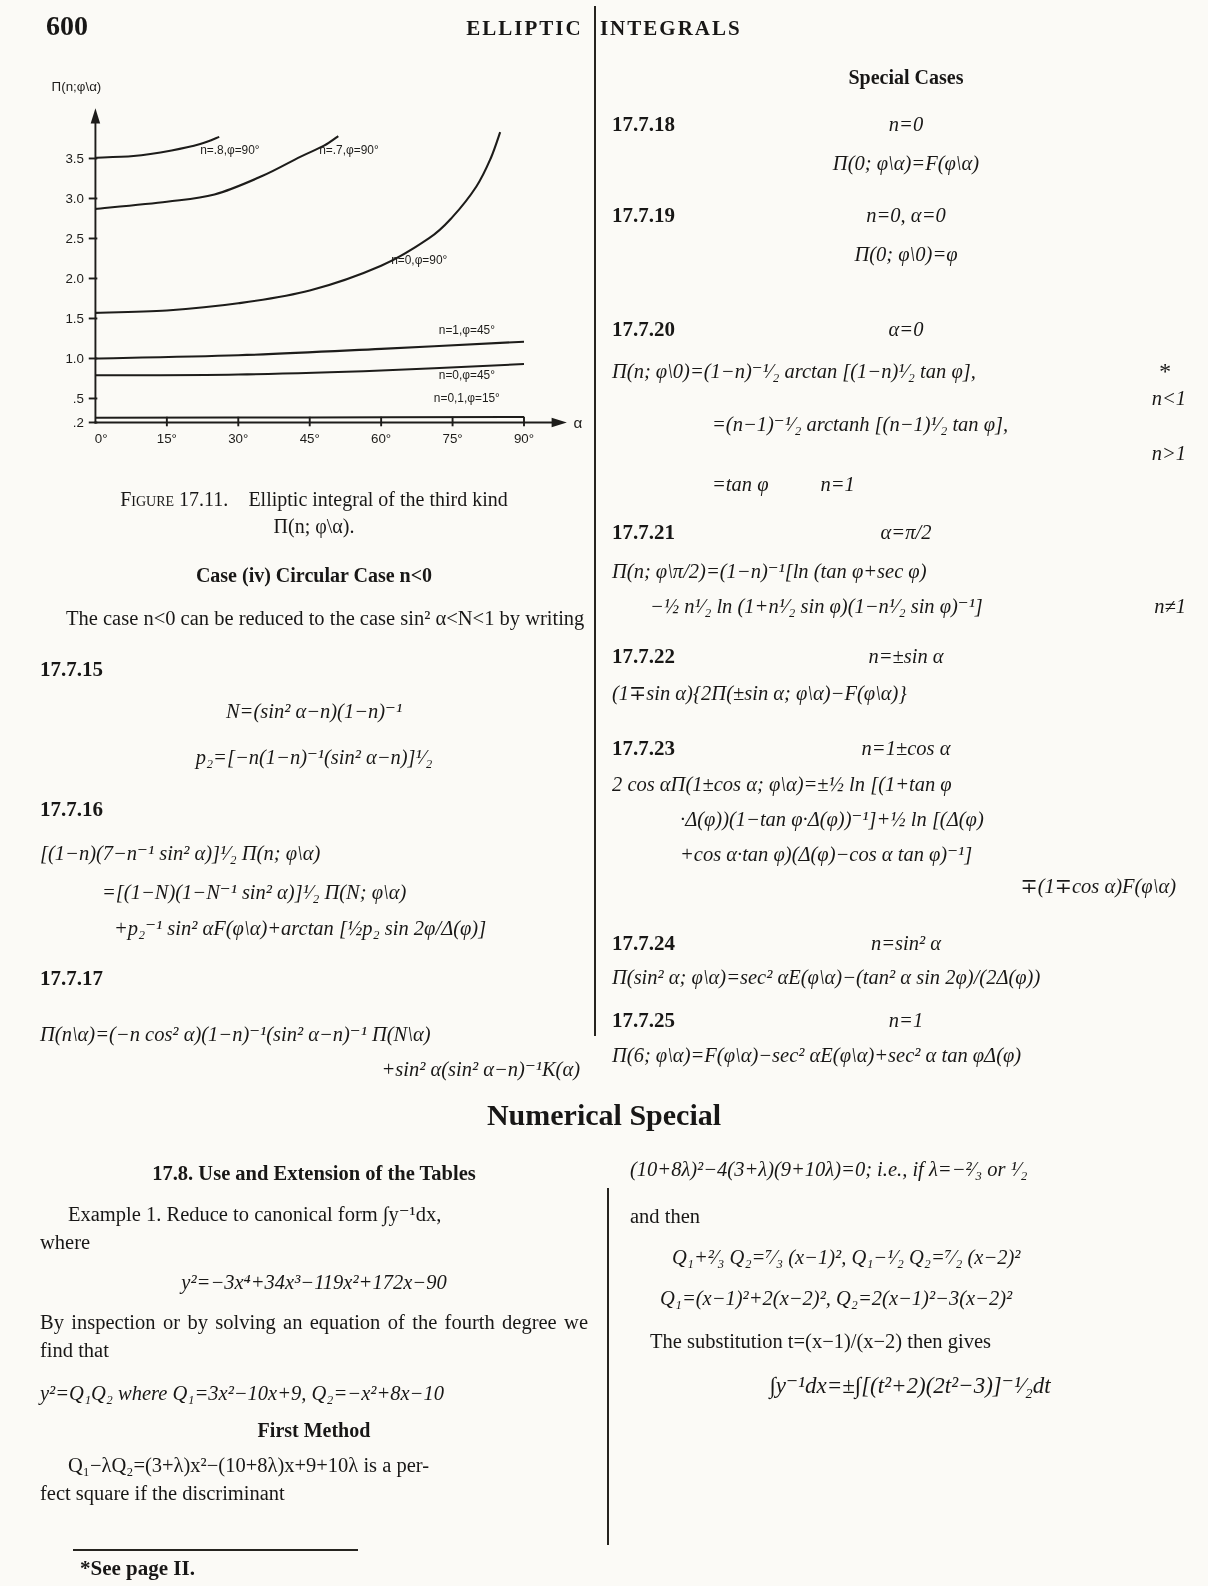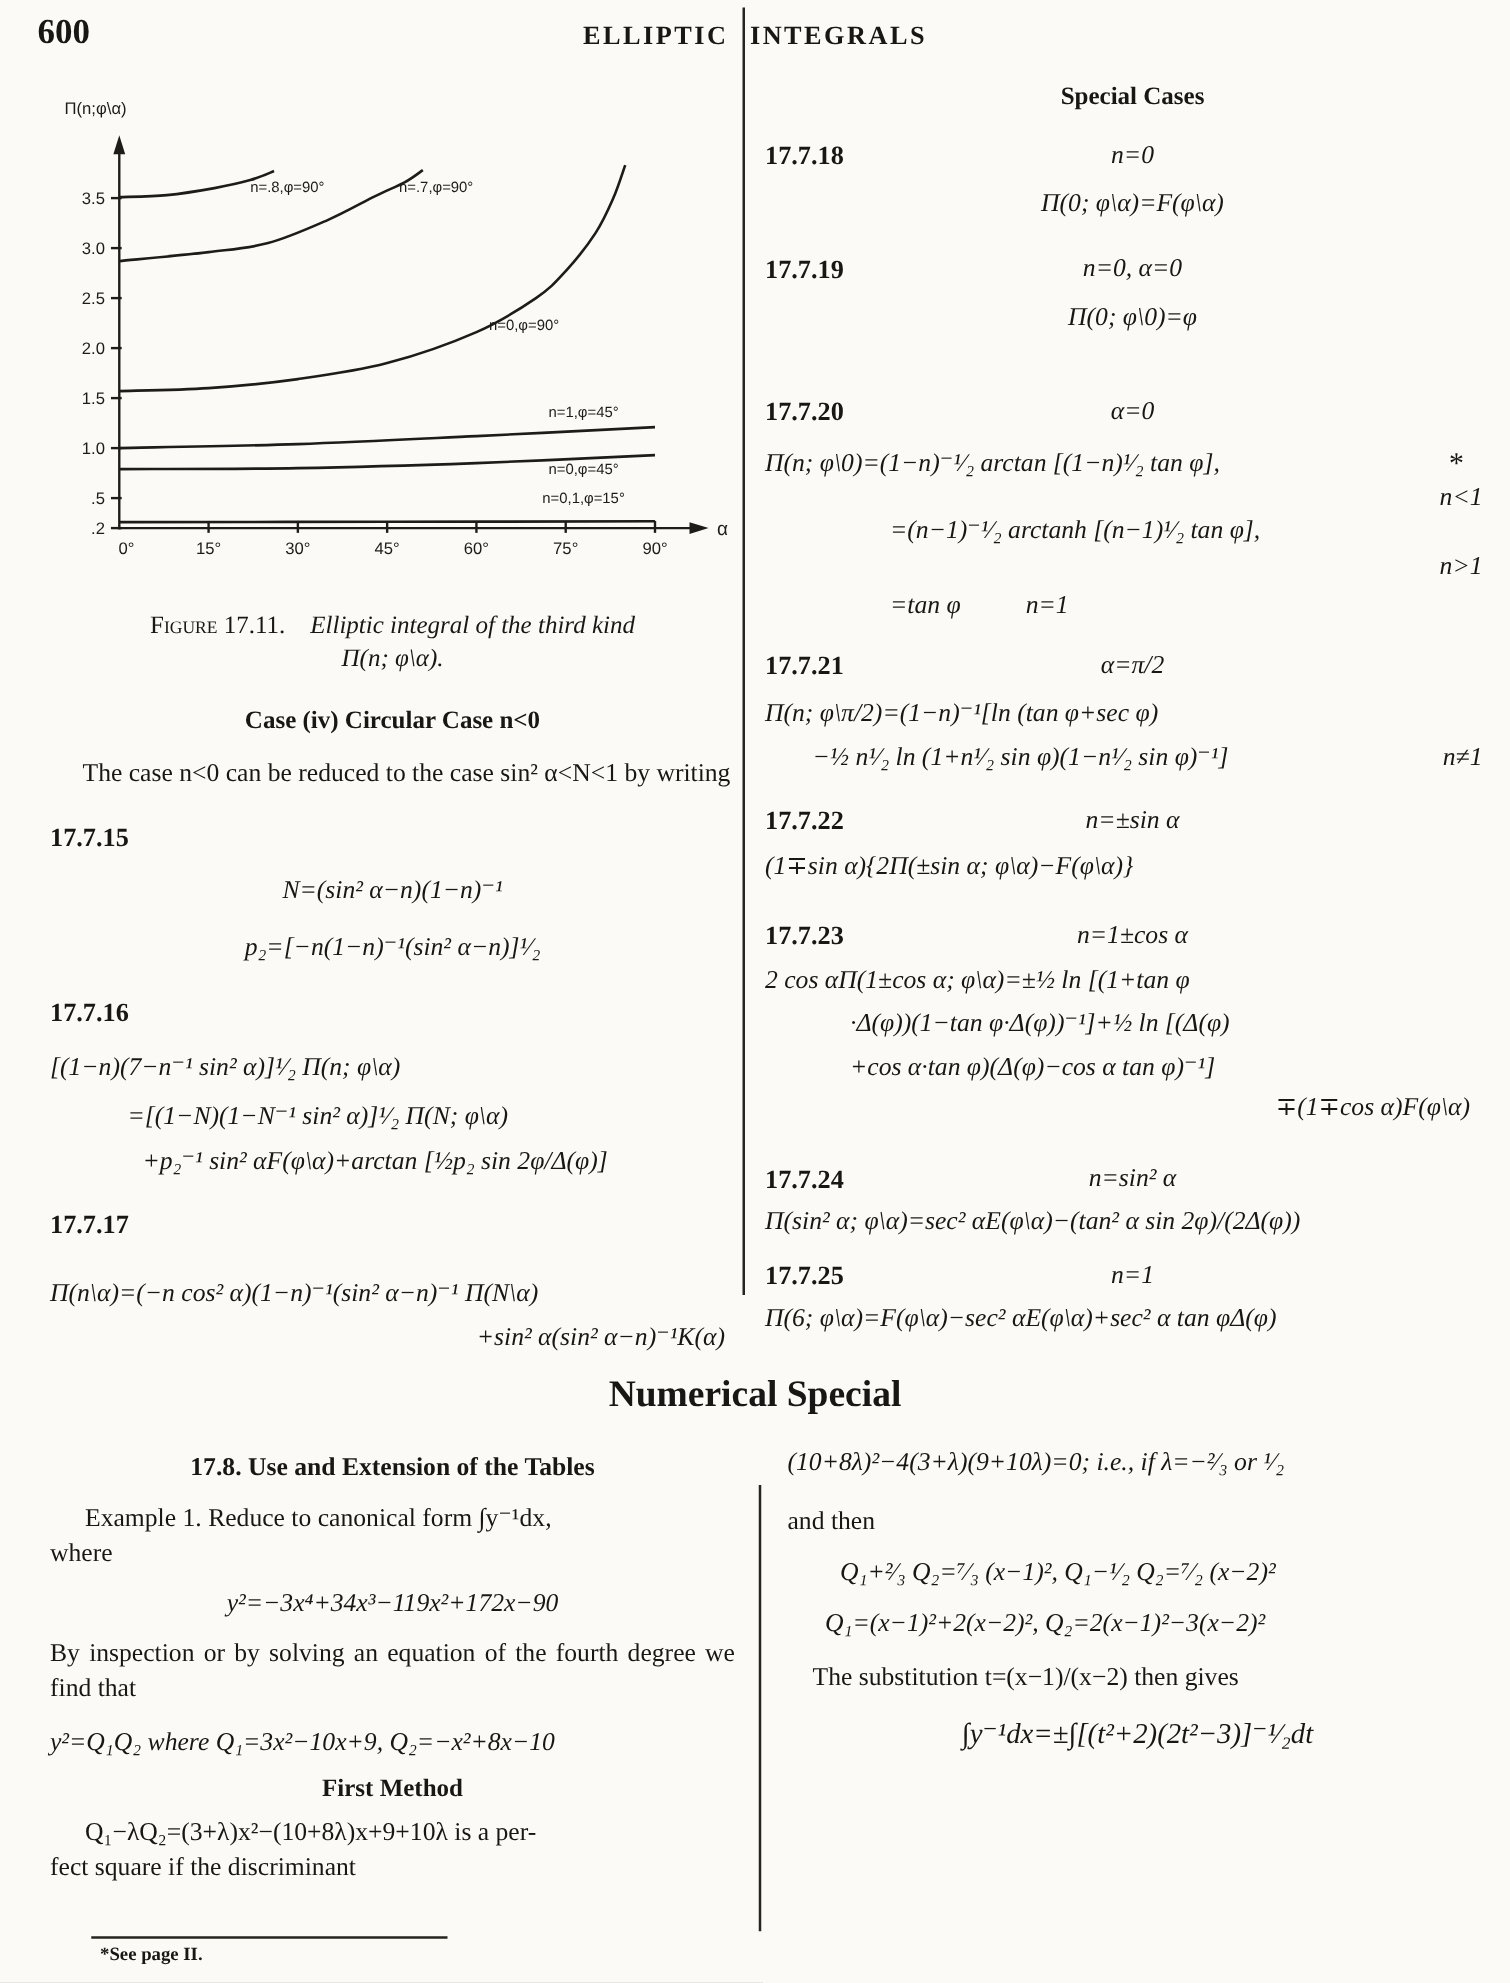--- a/index.html
+++ b/index.html
@@ -3,33 +3,33 @@
 <meta charset="utf-8">
 <style>
   html,body{margin:0;padding:0;background:#d8d5cf;}
   .page{
     position:relative; width:1208px; height:1586px; overflow:hidden;
     background:#fbfaf6; color:#181716;
     font-family:"Liberation Serif","DejaVu Serif",serif;
   }
   
   .hdr{position:relative; height:50px; padding-top:12px;}
-  .pagenum{position:absolute; left:30px; top:10px; font-size:28px; font-weight:bold;}
+  .pagenum{position:absolute; left:46px; top:10px; font-size:28px; font-weight:bold;}
   .runhead{text-align:center; font-size:21px; font-weight:bold; letter-spacing:2px; word-spacing:10px; padding-top:4px;}
   
   .upper{position:relative; display:flex; padding-left:40px;}
   .ucl{width:548px;}
   .ucr{width:588px; margin-left:24px;}
   .divider-upper{position:absolute; left:594px; top:6px; width:2px; height:1030px; background:#26241f;}
   .divider-lower{position:absolute; left:607px; top:1188px; width:2px; height:357px; background:#26241f;}
   
   .figure{margin-top:10px; width:548px;}
   .figcap{margin-top:10px; text-align:center; font-size:20px; line-height:1.35;}
   .figcap .sc{font-variant:small-caps;}
-  .figcap .it{font-style:italic;}
+  .figcap .it{}
   
   .case-head{margin-top:24px; text-align:center; font-weight:bold; font-size:20px;}
   .sc-head{margin-top:4px; text-align:center; font-weight:bold; font-size:20px;}
   .para{margin-top:18px; font-size:20.5px; line-height:1.35; text-align:justify; text-indent:26px;}
   .para2{margin-top:14px; font-size:20.5px; line-height:1.35;}
   
   .eq-id{font-weight:bold; font-size:21px;}
   .f{font-style:italic; white-space:nowrap; font-size:20.5px;}
   .fl{line-height:1.3;}
   .eqrow{position:relative; text-align:center; line-height:1.3;}
@@ -40,21 +40,21 @@
   .condside{font-style:italic; font-size:20.5px;}
   
   .nm-head{margin-top:16px; text-align:center; font-weight:bold; font-size:30px;}
   .lower{position:relative; display:flex; padding-left:40px; margin-top:10px;}
   .lcl{width:548px;}
   .lcr{width:560px; margin-left:42px;}
   .sec-head{margin-top:20px; text-align:center; font-weight:bold; font-size:20.5px;}
   .fm-head{margin-top:12px; text-align:center; font-weight:bold; font-size:20px;}
   .exlabel{font-weight:normal; font-style:normal;}
   .footrule{position:absolute; left:73px; top:1549px; width:285px; height:2px; background:#26241f;}
-  .footnote{position:absolute; left:80px; top:1556px; font-size:15px; font-weight:bold;}
+  .footnote{position:absolute; left:80px; top:1556px; font-size:21px; font-weight:bold;}
   .noind{text-indent:0;}
 </style>
 </head>
 <body>
 
 <div class="page">
 
   <div class="hdr">
     <span class="pagenum">600</span>
     <div class="runhead">ELLIPTIC INTEGRALS</div>

